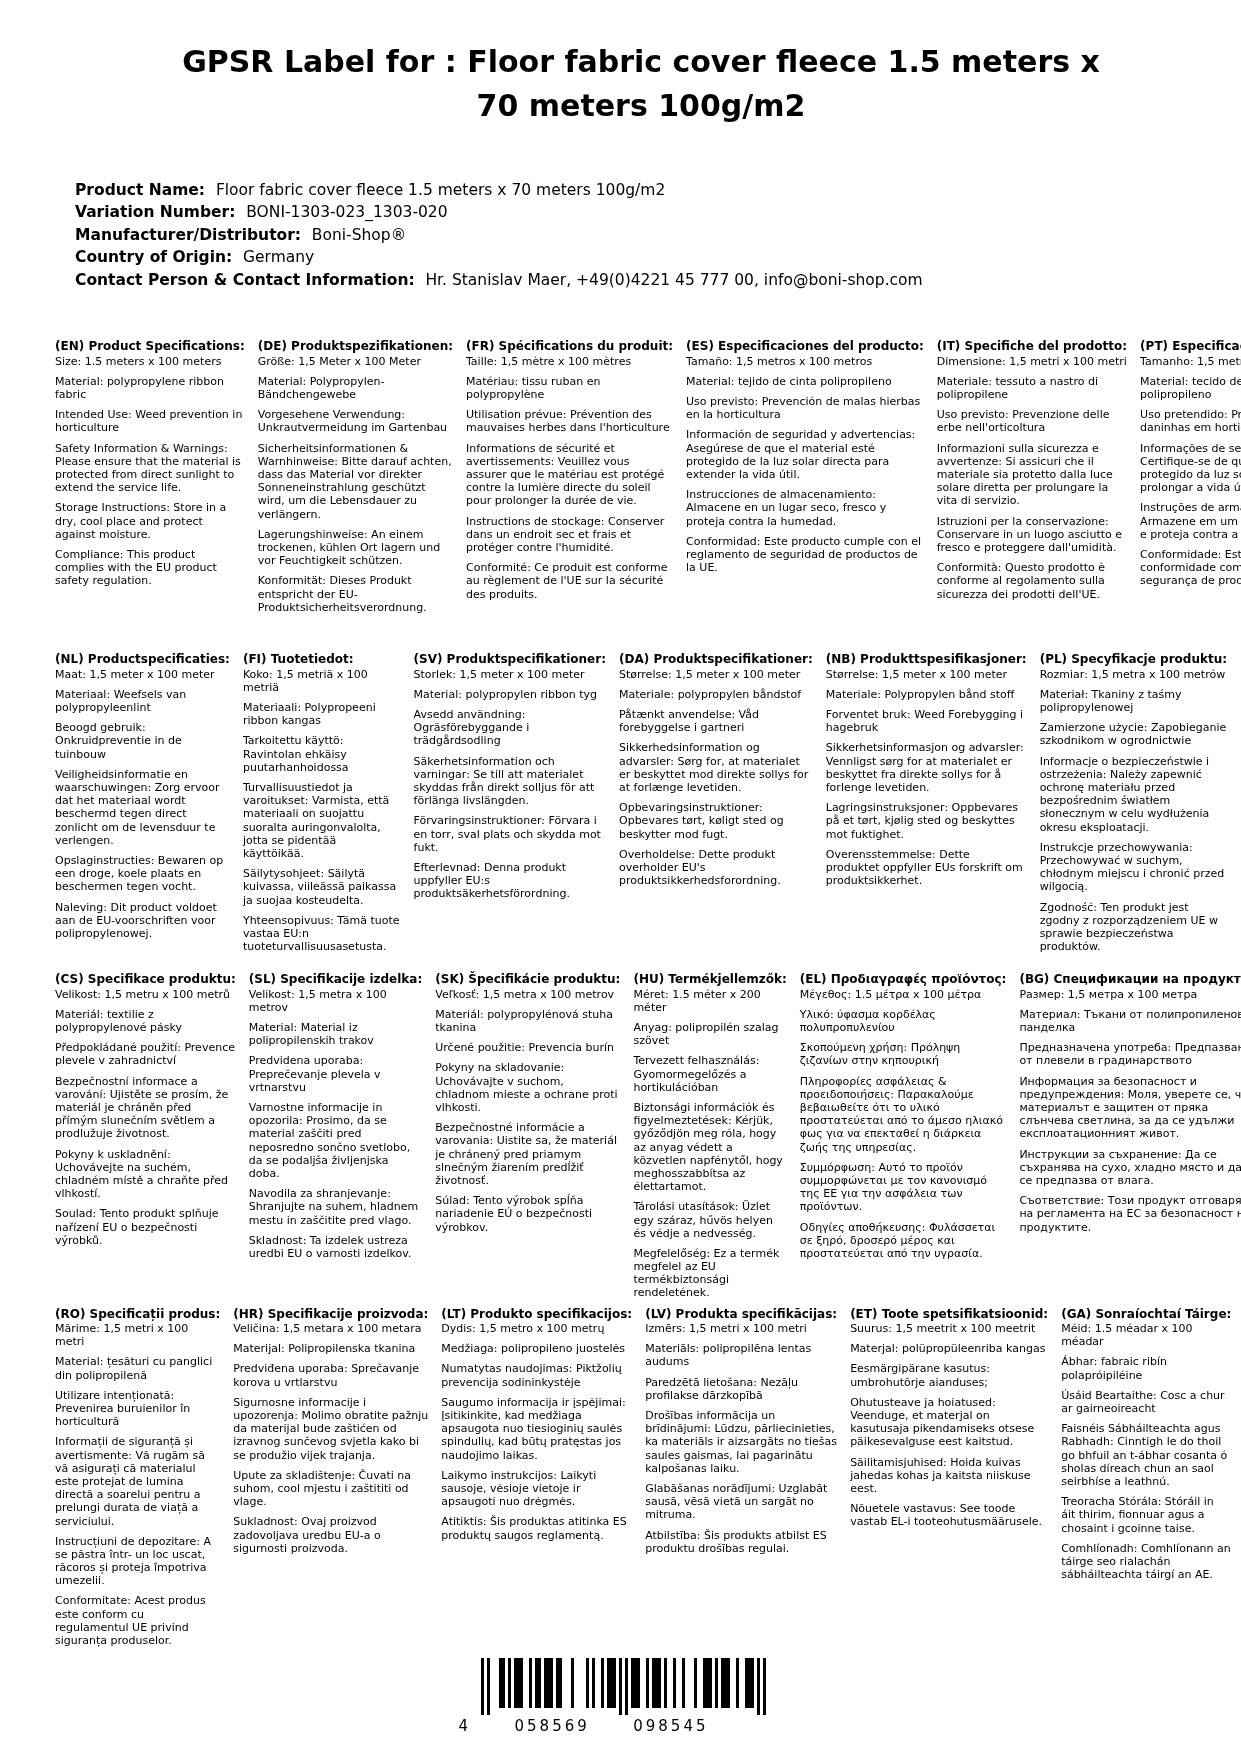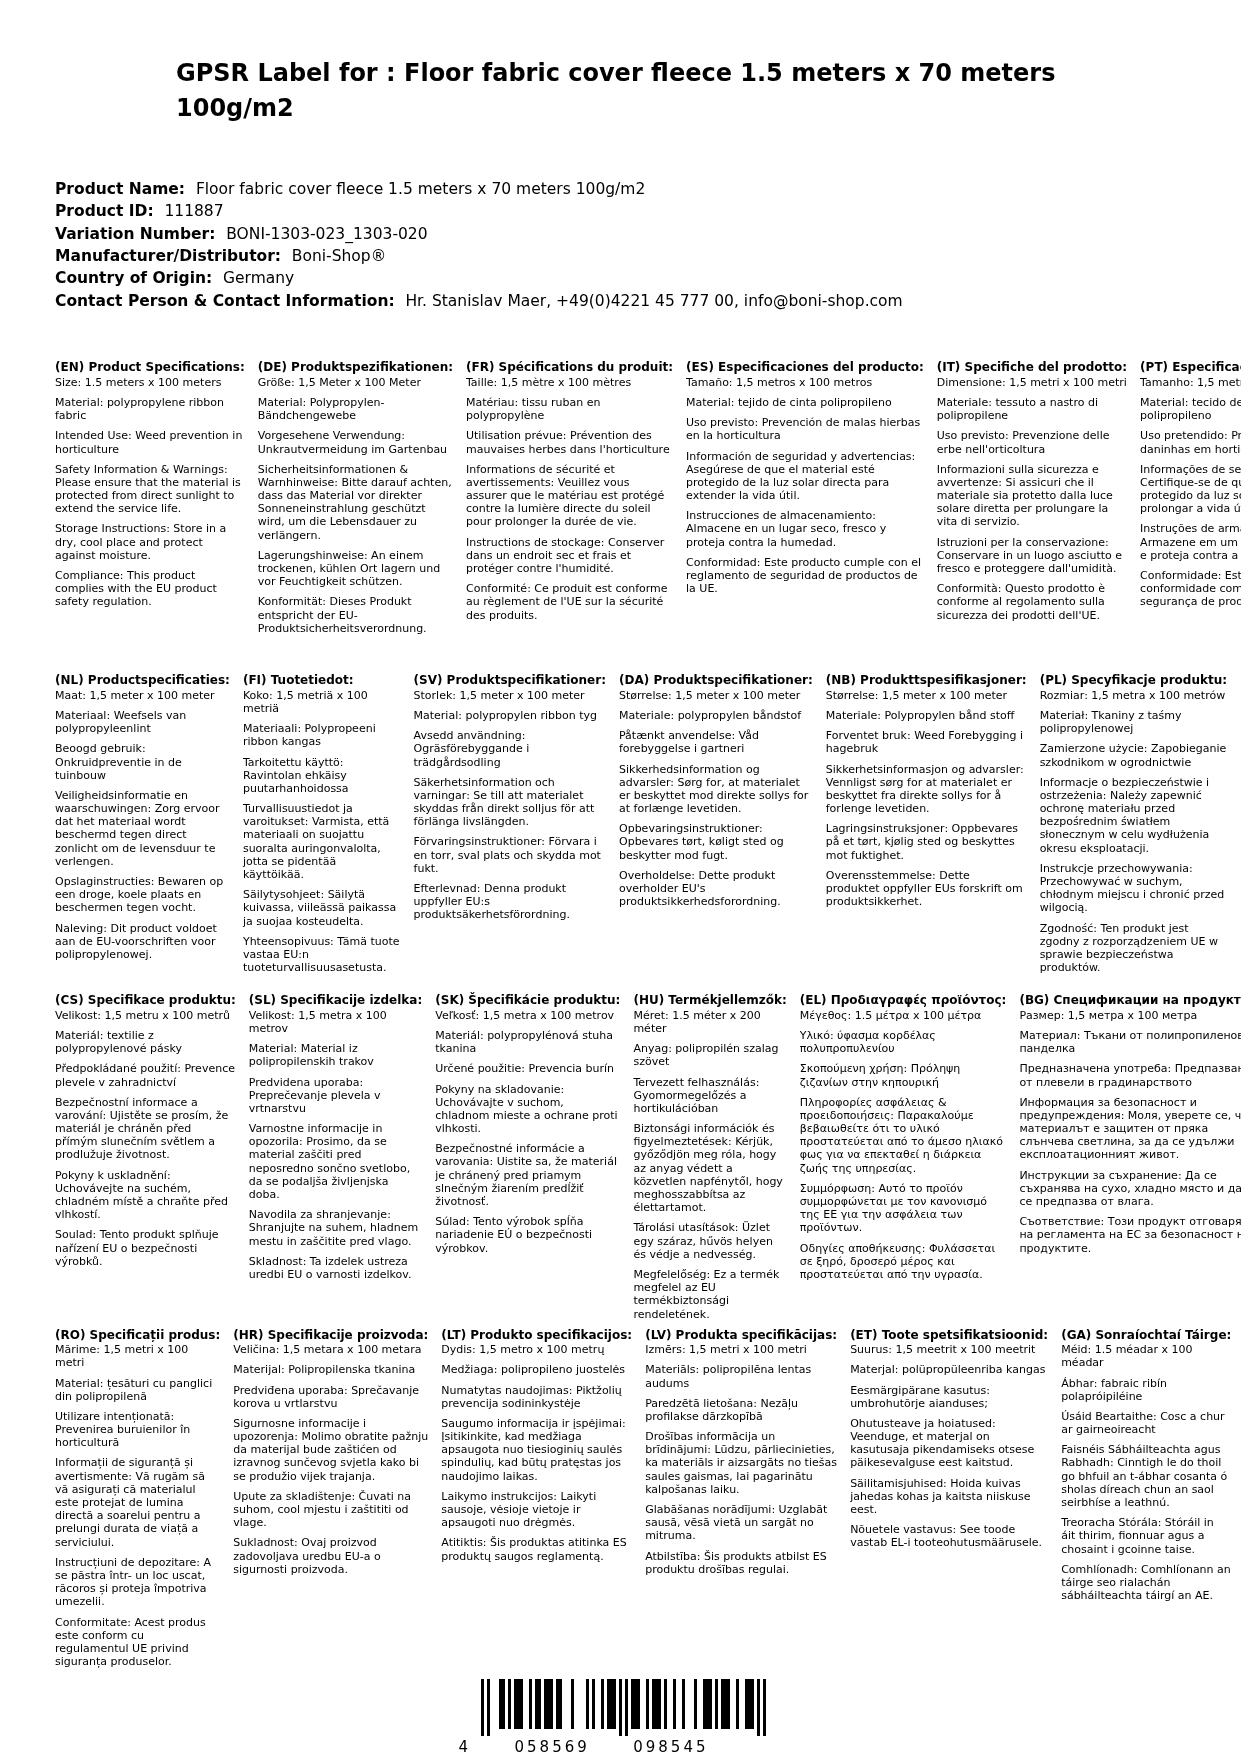--- a/index.html
+++ b/index.html
@@ -6,26 +6,26 @@
   body {
     width:1241px; height:1754px;
     font-family:"DejaVu Sans", sans-serif;
     color:#000;
     position:relative;
     overflow:hidden;
   }
   .page { padding:40px 14px 0 55px; }
 
   .title {
-    font-size:24px; font-weight:bold; text-align:left;
-    line-height:1.45; max-width:930px; margin:16px auto;
+    font-size:30px; font-weight:bold; text-align:center;
+    line-height:1.45; max-width:930px; margin:0 auto;
   }
 
   .product-info { margin-top:52px; font-size:15.5px; line-height:1.45; }
-  .product-info .info-line b { font-weight:bold; }
+  .product-info .info-line b { font-weight:bold;margin-left:20px; }
   .product-info .info-line span.val { font-weight:normal; }
 
   .lang-grid { margin-top:48px; width:1172px; }
   .lang-row {
     display:grid;
     grid-template-columns:repeat(6, 1fr);
     column-gap:13px;
   }
   .row-0 { min-height:313px; }
   .row-1 { min-height:320px; }
@@ -58,21 +58,20 @@
 </style>
 </head>
 <body>
 
 <div class="page">
 
   <div class="title">GPSR Label for : Floor fabric cover fleece 1.5 meters x 70 meters 100g/m2</div>
 
   <div class="product-info">
       <div class="info-line"><b>Product Name:&nbsp; </b><span class="val">Floor fabric cover fleece 1.5 meters x 70 meters 100g/m2</span></div>
-      <div class="info-line"><b>Product ID:&nbsp; </b><span class="val">111887</span></div>
       <div class="info-line"><b>Variation Number:&nbsp; </b><span class="val">BONI-1303-023_1303-020</span></div>
       <div class="info-line"><b>Manufacturer/Distributor:&nbsp; </b><span class="val">Boni-Shop®</span></div>
       <div class="info-line"><b>Country of Origin:&nbsp; </b><span class="val">Germany</span></div>
       <div class="info-line"><b>Contact Person &amp; Contact Information:&nbsp; </b><span class="val">Hr. Stanislav Maer, +49(0)4221 45 777 00, info@boni-shop.com</span></div>
     </div>
 
   <div class="lang-grid">
     <div class="lang-row row-0">
         <div class="cell">
           <h4>(EN) Product Specifications:</h4>

